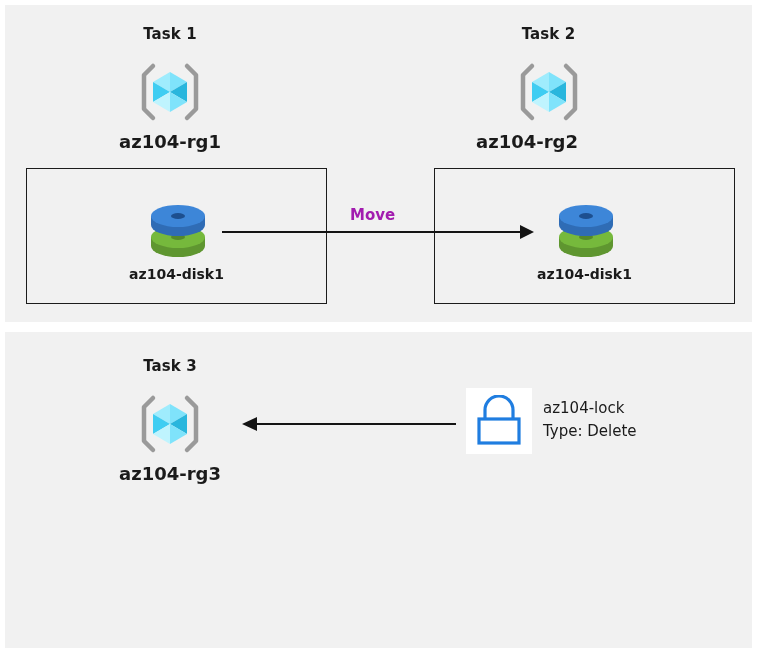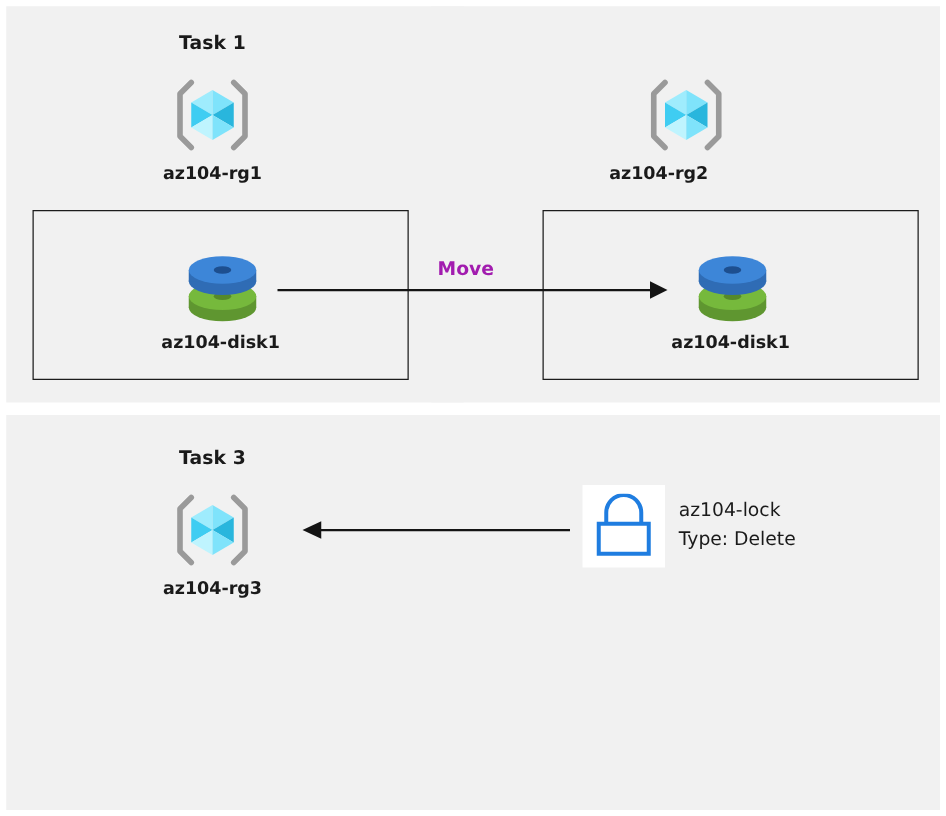--- a/index.html
+++ b/index.html
@@ -53,21 +53,21 @@
     width: 62px;
     height: 62px;
   }
   #task1-rg-icon { left: 134px; top: 56px; }
   #task2-rg-icon { left: 173px; top: 56px; }
   #task3-rg-icon { left: 134px; top: 61px; }
 
   
   .rg-label {
     position: absolute;
-    font-size: 14px;
+    font-size: 18px;
     font-weight: bold;
     color: #1a1a1a;
     text-align: center;
     white-space: nowrap;
   }
   #task1-rg-label { left: 0;   top: 126px; width: 330px; }
   #task2-rg-label { left: 0;   top: 126px; width: 364px; }
   #task3-rg-label { left: 0;   top: 131px; width: 330px; }
 
   
@@ -194,20 +194,21 @@
           <ellipse cx="35" cy="17" rx="27" ry="11" fill="#3d86d8"></ellipse>
           <ellipse cx="35" cy="17" rx="7" ry="3" fill="#1d4f8f"></ellipse>
         </svg>
       </div>
       <div class="disk-label">az104-disk1</div>
     </div>
   </div>
 
   <div class="panel" id="panel-task2">
 
+    <div class="task-title" id="task2-title">Task 2</div>
 
     <div class="rg-icon" id="task2-rg-icon">
       <svg viewBox="0 0 62 62" width="62" height="62">
         <path d="M14 5 L5 14 L5 48 L14 57" fill="none" stroke="#9a9a9a" stroke-width="4.5" stroke-linecap="round" stroke-linejoin="round"></path>
         <path d="M48 5 L57 14 L57 48 L48 57" fill="none" stroke="#9a9a9a" stroke-width="4.5" stroke-linecap="round" stroke-linejoin="round"></path>
         <polygon points="31,11 14,21 31,31" fill="#9fecfd"></polygon>
         <polygon points="31,11 48,21 31,31" fill="#7fe3fb"></polygon>
         <polygon points="14,21 14,41 31,31" fill="#3fcdf2"></polygon>
         <polygon points="48,21 48,41 31,31" fill="#29b6dd"></polygon>
         <polygon points="14,41 31,51 31,31" fill="#bff4fe"></polygon>

